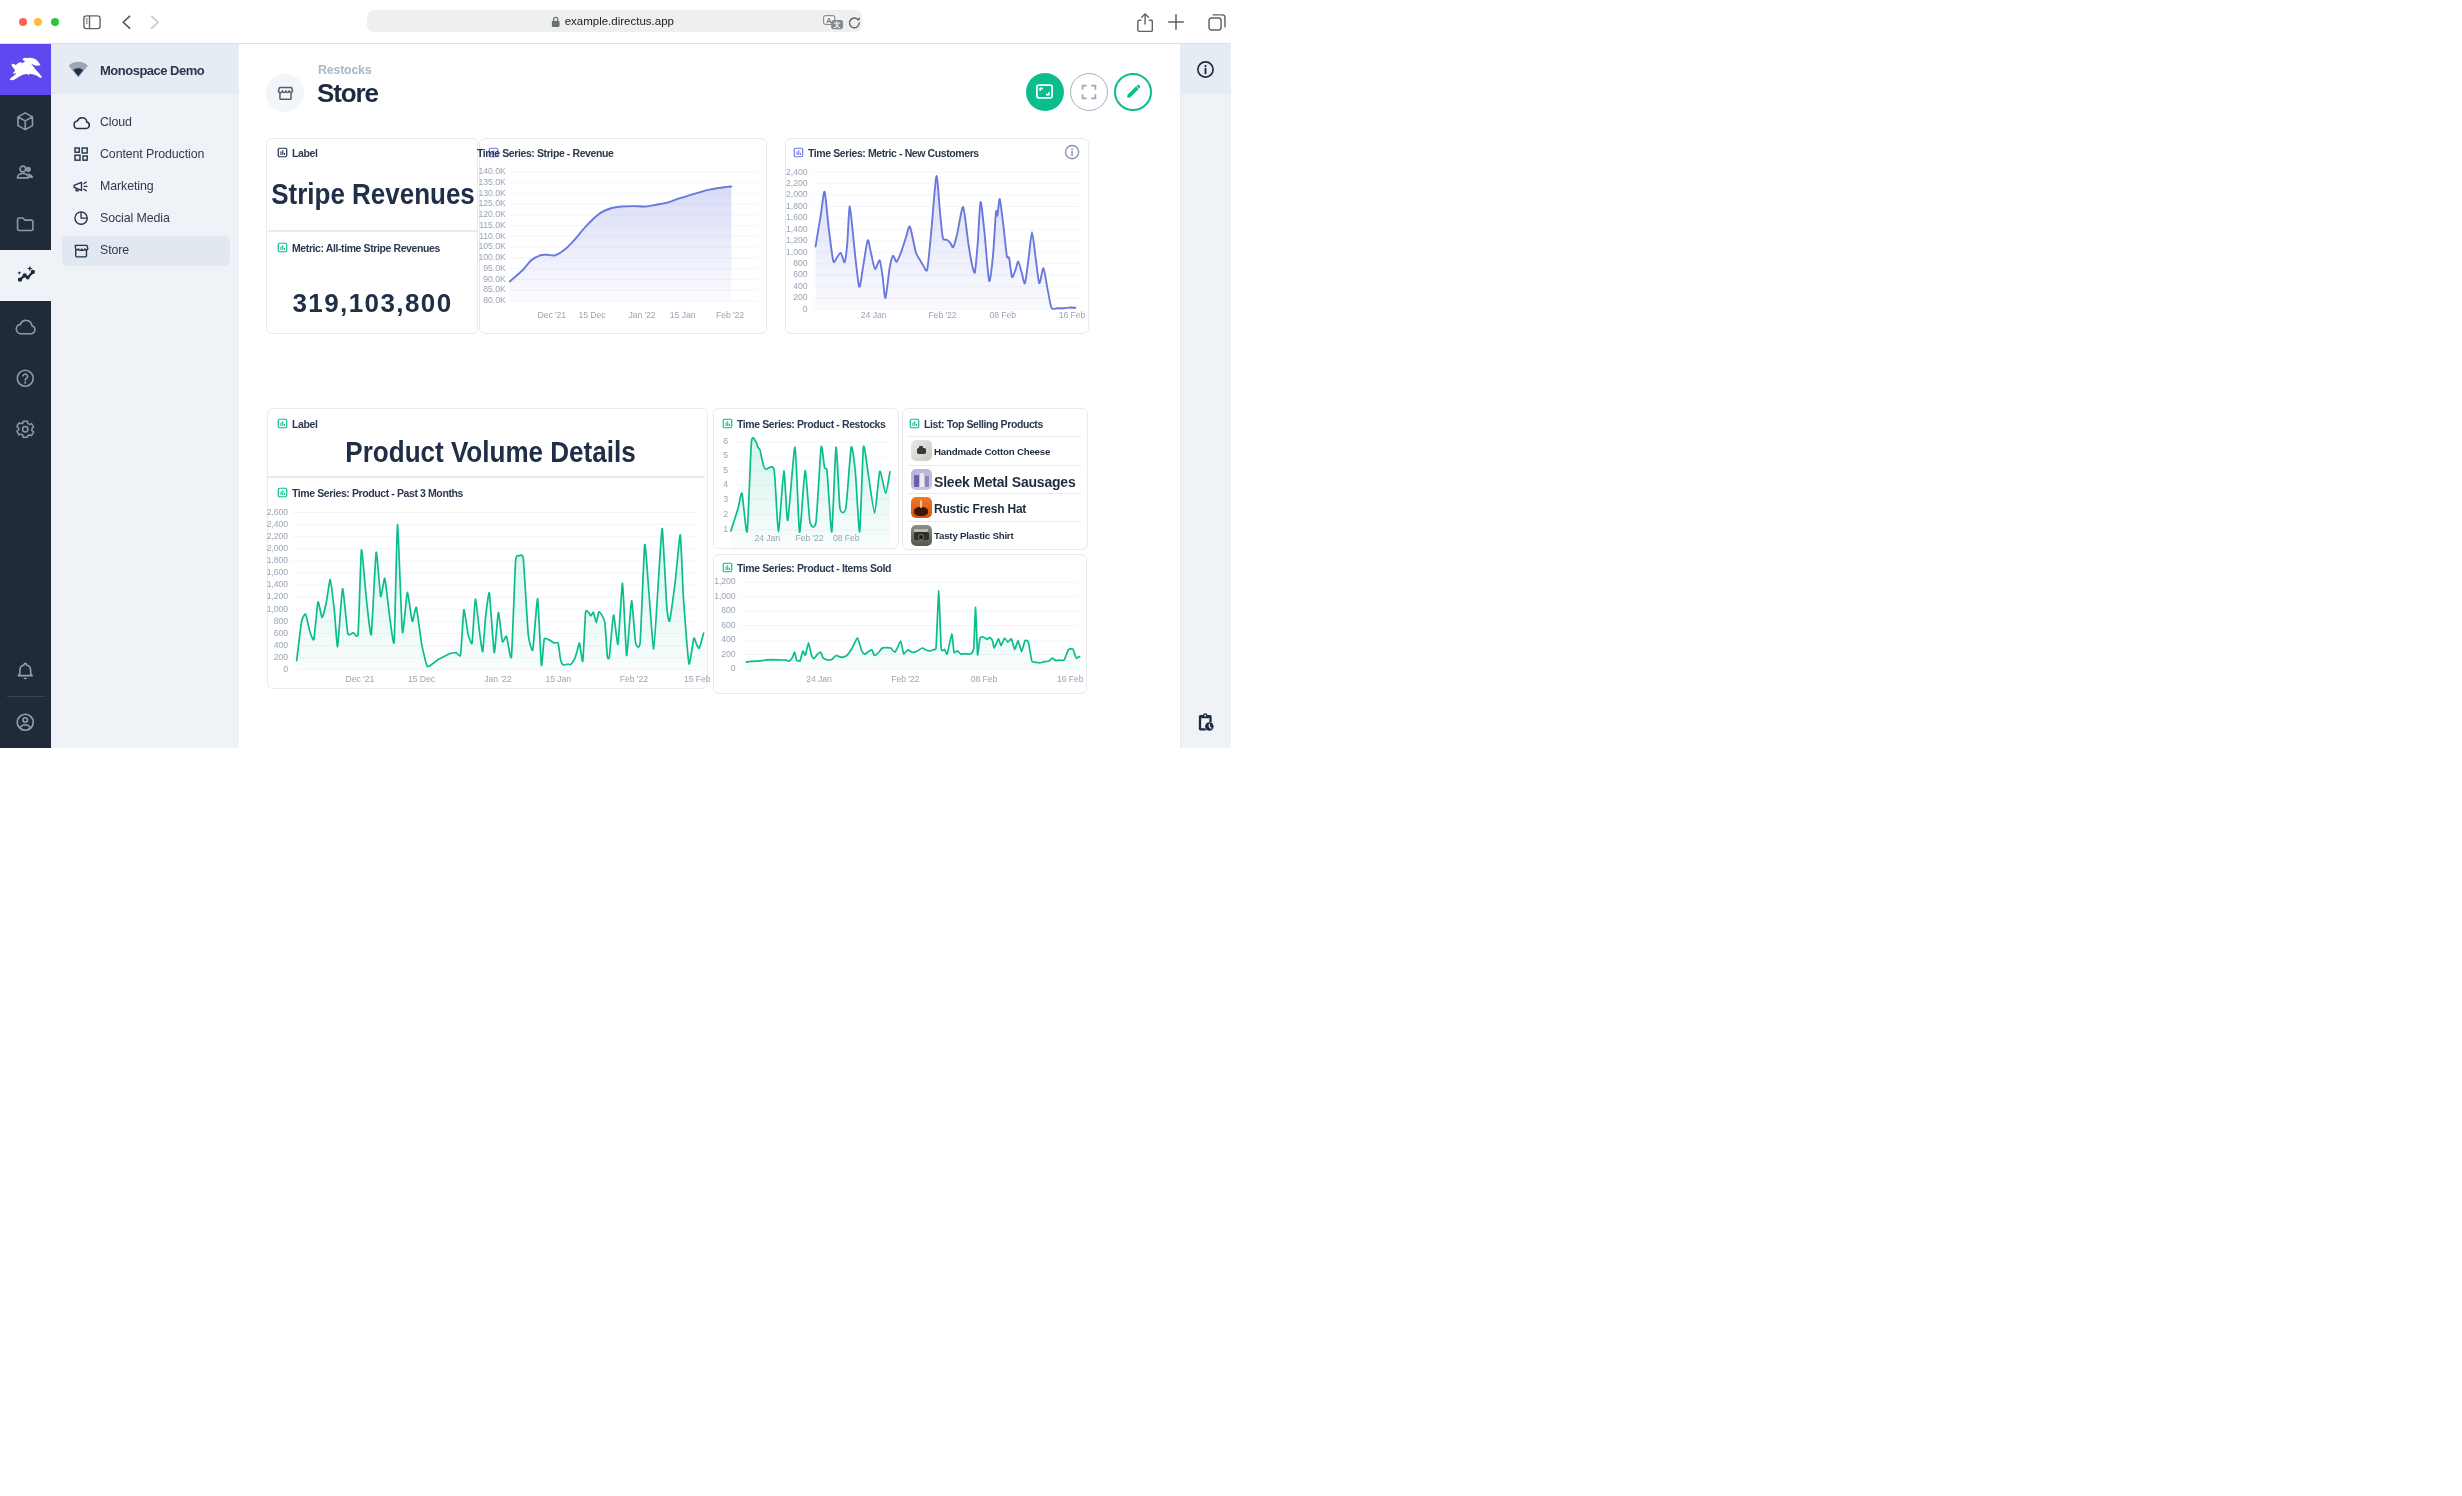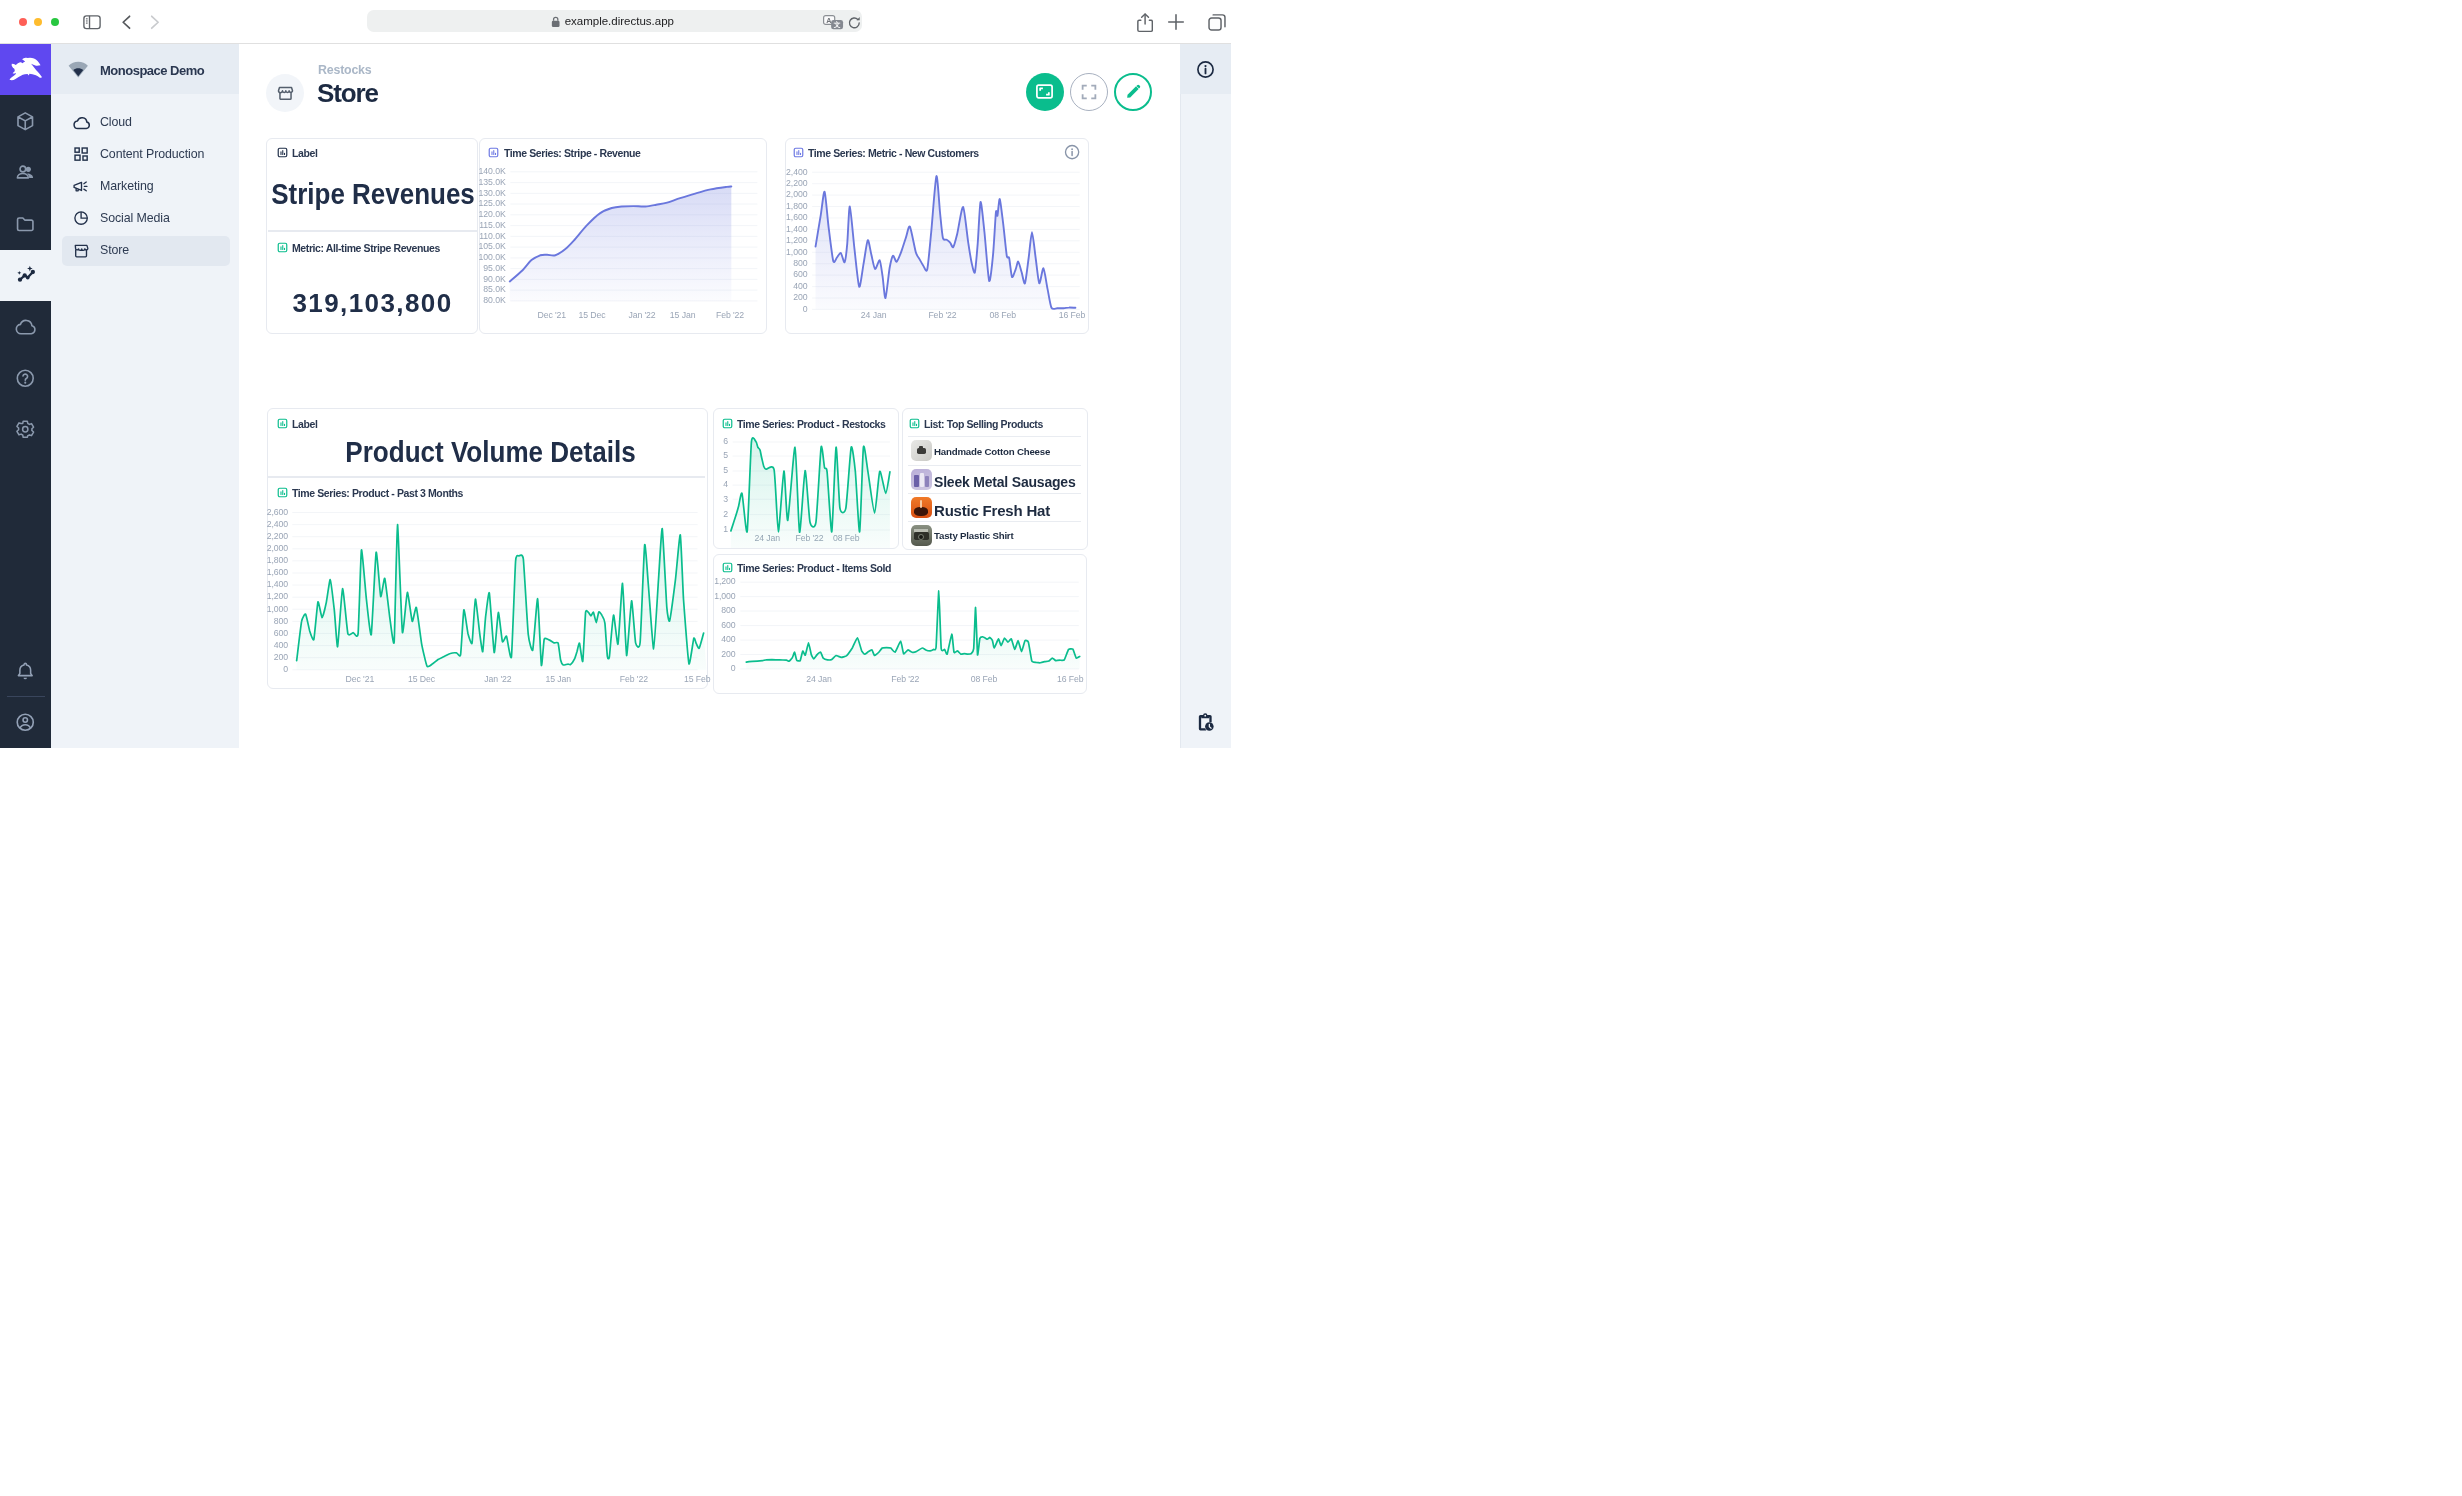--- a/index.html
+++ b/index.html
@@ -273,21 +273,21 @@
 
 <svg style="position:absolute;left:277px;top:147px" width="11" height="11" viewBox="0 0 24 24" fill="none">
 <rect x="2.7" y="2.7" width="18.6" height="18.6" rx="3.2" stroke="#21304a" stroke-width="2.6"></rect>
 <path d="M8.7 10.5 V16.2 M12.6 7.6 V16.2 M16.4 13.6 V16.2" stroke="#21304a" stroke-width="2.4" stroke-linecap="round"></path>
 </svg> 
 <div class="ptitle" style="left:292px;top:147px">Label</div>
 <svg style="position:absolute;left:488px;top:147px" width="11" height="11" viewBox="0 0 24 24" fill="none">
 <rect x="2.7" y="2.7" width="18.6" height="18.6" rx="3.2" stroke="#6e79e3" stroke-width="2.6"></rect>
 <path d="M8.7 10.5 V16.2 M12.6 7.6 V16.2 M16.4 13.6 V16.2" stroke="#6e79e3" stroke-width="2.4" stroke-linecap="round"></path>
 </svg> 
-<div class="ptitle" style="left:504px;top:147px">Time Series: Stripe - Revenue</div>
+<div class="ptitle" style="left:477px;top:147px">Time Series: Stripe - Revenue</div>
 <svg style="position:absolute;left:793px;top:147px" width="11" height="11" viewBox="0 0 24 24" fill="none">
 <rect x="2.7" y="2.7" width="18.6" height="18.6" rx="3.2" stroke="#6e79e3" stroke-width="2.6"></rect>
 <path d="M8.7 10.5 V16.2 M12.6 7.6 V16.2 M16.4 13.6 V16.2" stroke="#6e79e3" stroke-width="2.4" stroke-linecap="round"></path>
 </svg> 
 <div class="ptitle" style="left:808px;top:147px">Time Series: Metric - New Customers</div>
 <svg class="abs" style="left:1064px;top:144px" width="16.2" height="16.2" viewBox="0 0 24 24" fill="none">
   <circle cx="12" cy="12" r="9.8" stroke="#8894a8" stroke-width="2"></circle>
   <path d="M12 11 V17" stroke="#8894a8" stroke-width="2.2" stroke-linecap="round"></path>
   <circle cx="12" cy="7.6" r="1.3" fill="#8894a8"></circle>
 </svg>
@@ -325,21 +325,21 @@
 <div class="bigtext" style="left:245px;top:177px;width:256px;font-size:30px;letter-spacing:0;transform:scaleX(0.866)">Stripe Revenues</div>
 <div class="bigtext" style="left:268px;top:288px;width:209px;font-size:26px;letter-spacing:1.4px">319,103,800</div>
 <div class="bigtext" style="left:271px;top:435px;width:439px;font-size:30px;letter-spacing:0;transform:scaleX(0.868)">Product Volume Details</div>
 
 <div class="abs" style="left:908px;top:436px;width:173px;height:0.9px;background:#e9ecf1"></div>
 <div class="abs" style="left:908px;top:465px;width:173px;height:0.9px;background:#e9ecf1"></div>
 <div class="abs" style="left:908px;top:493px;width:173px;height:0.9px;background:#e9ecf1"></div>
 <div class="abs" style="left:908px;top:521px;width:173px;height:0.9px;background:#e9ecf1"></div>
 <div class="abs" style="left:934px;top:446px;font-size:9.7px;font-weight:700;color:#1e2b40;letter-spacing:-0.2px">Handmade Cotton Cheese</div>
 <div class="abs" style="left:934px;top:474px;font-size:14px;font-weight:700;color:#1e2b40;letter-spacing:-0.2px">Sleek Metal Sausages</div>
-<div class="abs" style="left:934px;top:502px;font-size:15px;font-weight:700;color:#1e2b40;letter-spacing:-0.2px">Rustic Fresh Hat</div>
+<div class="abs" style="left:934px;top:502px;font-size:12px;font-weight:700;color:#1e2b40;letter-spacing:-0.2px">Rustic Fresh Hat</div>
 <div class="abs" style="left:934px;top:530px;font-size:9.7px;font-weight:700;color:#1e2b40;letter-spacing:-0.2px">Tasty Plastic Shirt</div>
 
 <div class="abs" style="left:911px;top:440px;width:20.5px;height:20.5px;border-radius:5.1px;background:linear-gradient(135deg,#e8e8e6,#c9c9c5);overflow:hidden">
   <div class="abs" style="left:6px;top:7.7px;width:9.4px;height:6.8px;background:#3a3a38;border-radius:1.7px"></div>
   <div class="abs" style="left:7.7px;top:6px;width:4.3px;height:2.6px;background:#3a3a38;border-radius:0.9px"></div>
 </div>
 <div class="abs" style="left:911px;top:469px;width:20.5px;height:20.5px;border-radius:5.1px;background:linear-gradient(160deg,#b9aed8,#cfc8e2);overflow:hidden">
   <div class="abs" style="left:3.4px;top:6px;width:4.3px;height:12px;background:#6b5fa8;border-radius:0.9px"></div>
   <div class="abs" style="left:8.5px;top:4.3px;width:4.3px;height:13.7px;background:#ece9f4;border-radius:0.9px"></div>
   <div class="abs" style="left:13.7px;top:6.8px;width:4.3px;height:11px;background:#8d82bb;border-radius:0.9px"></div>

